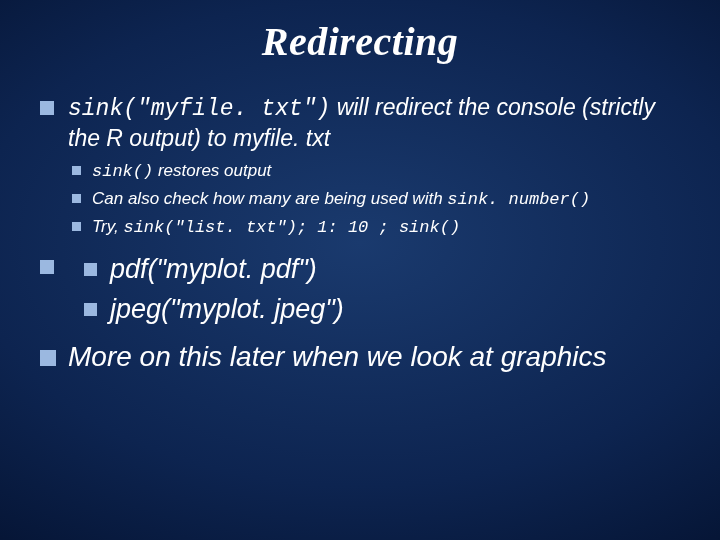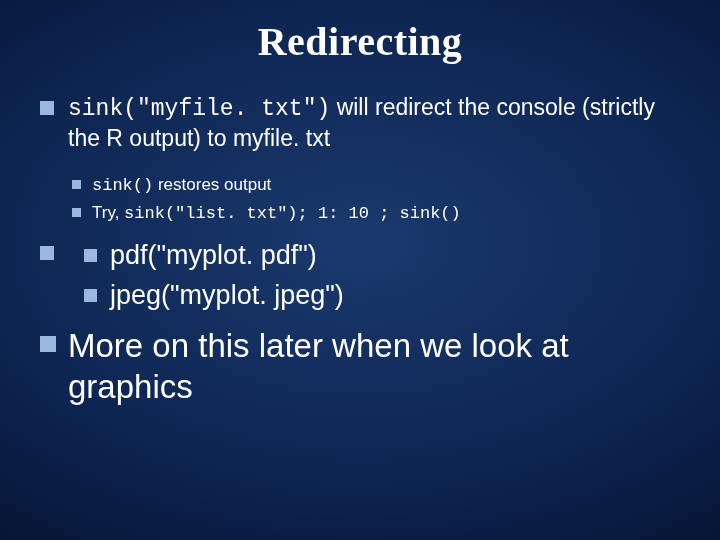--- a/index.html
+++ b/index.html
@@ -12,20 +12,21 @@
   body {
     background: radial-gradient(ellipse 120% 100% at 50% 45%, #1a3a6e 0%, #0d2450 45%, #041230 75%, #010818 100%);
     font-family: Arial, Helvetica, sans-serif;
     color: #ffffff;
   }
   .slide {
     box-sizing: border-box;
     padding: 18px 38px 20px 38px;
     width: 100%;
     height: 100%;
+    font-style: italic;
   }
   .title {
     text-align: center;
     font-family: "Times New Roman", Times, serif;
     font-size: 40px;
     font-weight: bold;
     margin: 0 0 28px 0;
     letter-spacing: 0.5px;
   }
   ul {
@@ -43,21 +44,21 @@
   .lvl1 > li::before {
     content: "";
     position: absolute;
     left: 2px;
     top: 8px;
     width: 14px;
     height: 14px;
     background: #9bb8e0;
   }
   .lvl2 {
-    margin-top: 20px;
+    margin-top: 6px;
     margin-bottom: 6px;
   }
   .lvl2 > li {
     position: relative;
     padding-left: 24px;
     margin-bottom: 4px;
     font-size: 17px;
     line-height: 1.35;
   }
   .lvl2 > li::before {
@@ -84,21 +85,21 @@
   .lvl2b > li::before {
     content: "";
     position: absolute;
     left: 2px;
     top: 11px;
     width: 13px;
     height: 13px;
     background: #9bb8e0;
   }
   .big > li {
-    font-size: 33px;
+    font-size: 28px;
     line-height: 1.25;
   }
   .big > li::before {
     top: 11px;
     width: 16px;
     height: 16px;
   }
   .code {
     font-family: "Courier New", Courier, monospace;
   }
@@ -114,20 +115,23 @@
 
   <ul class="lvl1">
 
     <li>
       <span class="seg code">sink("myfile. txt")</span><span class="seg">  will redirect the console (strictly the R output) to myfile. txt</span>
       <ul class="lvl2">
         <li>
           <span class="seg code">sink()</span><span class="seg"> restores output</span>
         </li>
         <li>
+          <span class="seg">Can also check how many are being used with </span><span class="seg code">sink. number()</span>
+        </li>
+        <li>
           <span class="seg">Try, </span><span class="seg code">sink("list. txt"); 1: 10 ; sink()</span>
         </li>
       </ul>
     </li>
 
     <li>
       <ul class="lvl2b">
         <li>pdf("myplot. pdf")</li>
         <li>jpeg("myplot. jpeg")</li>
       </ul>

